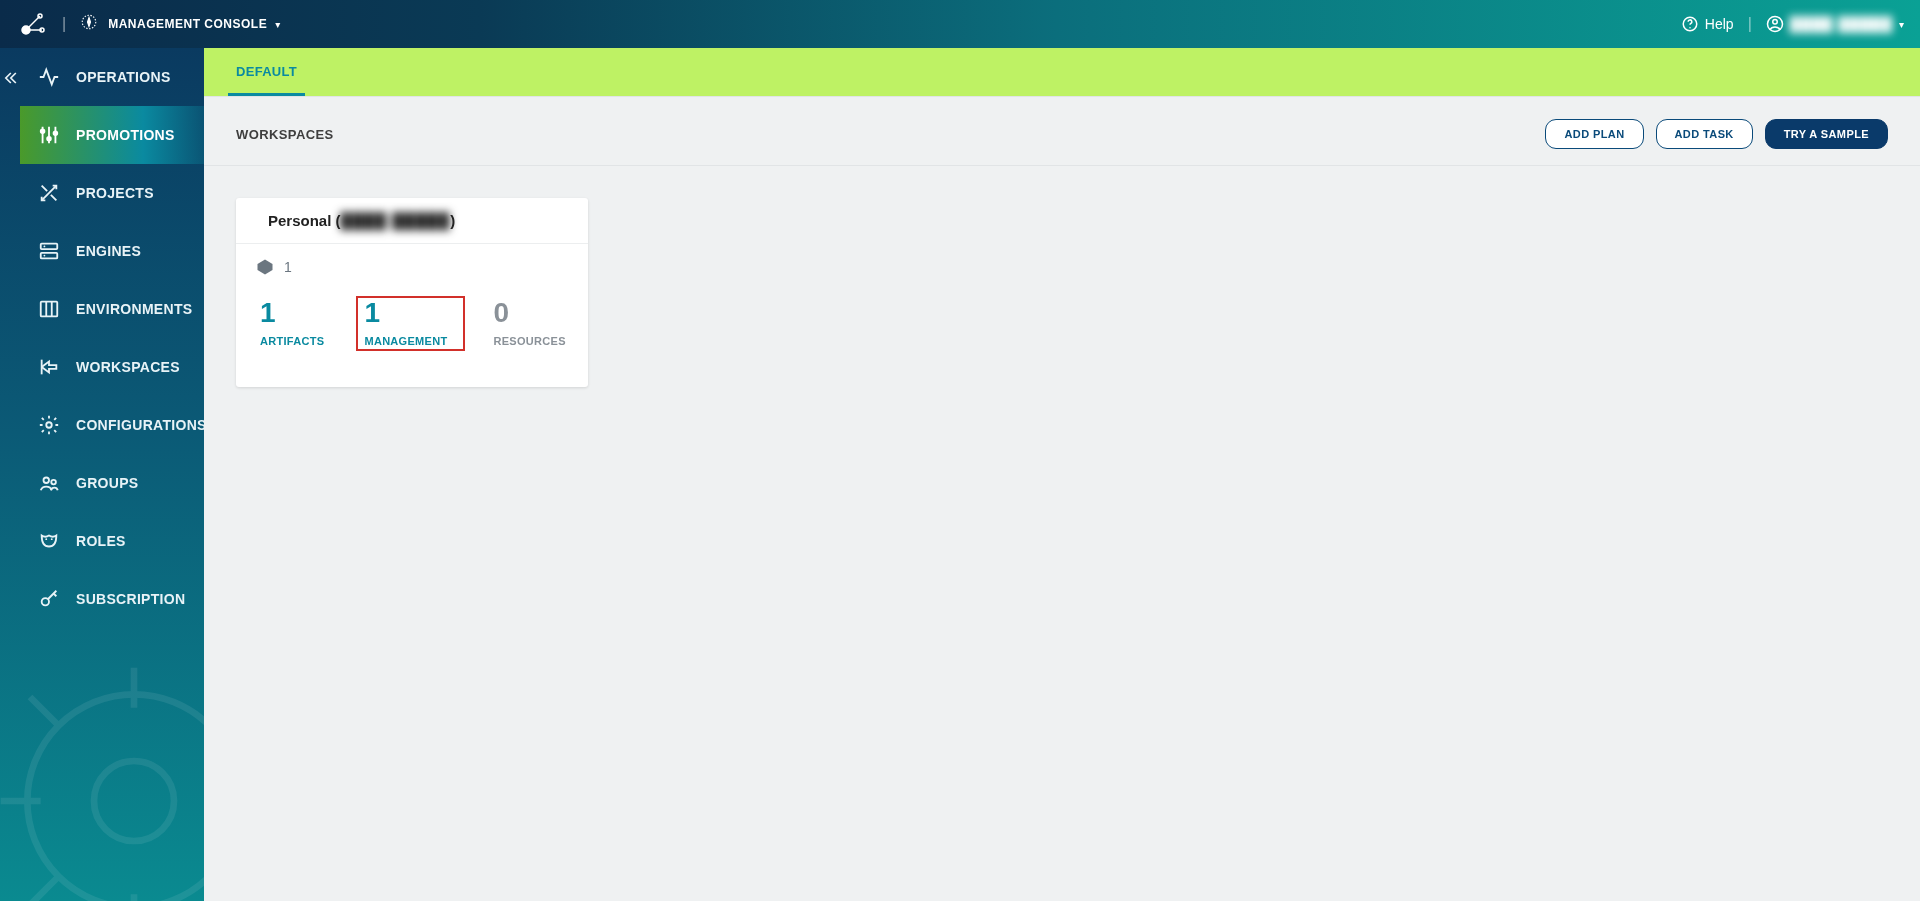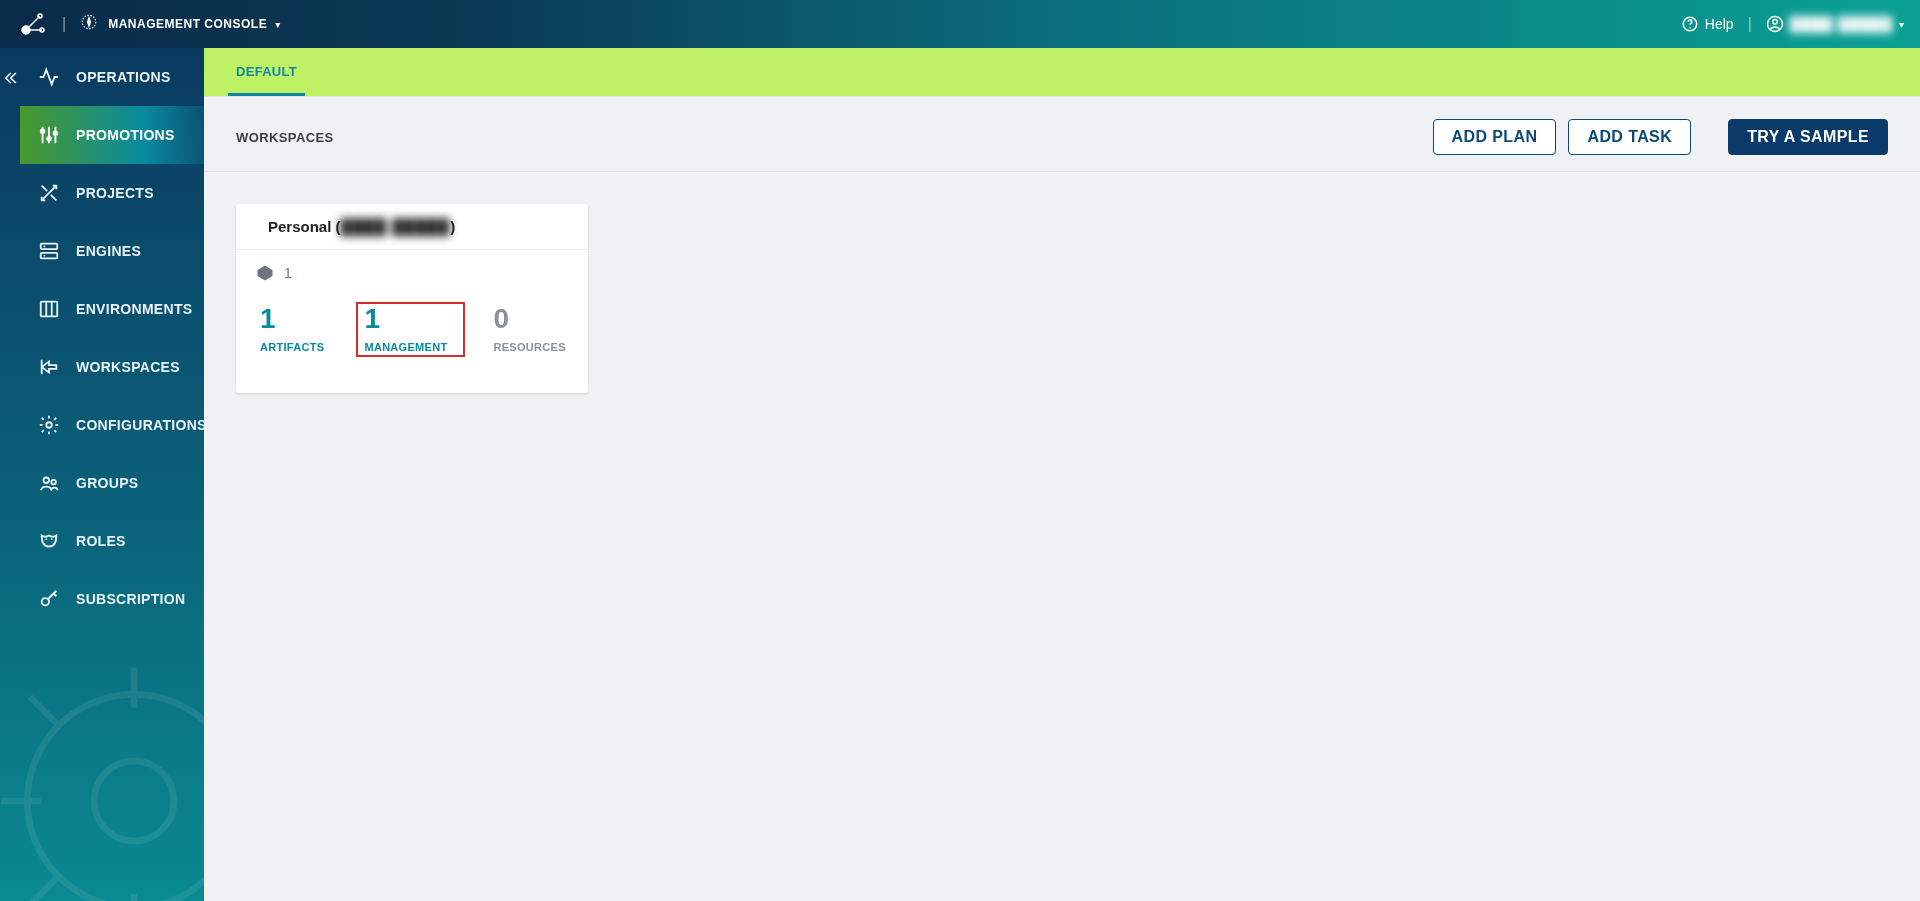--- a/index.html
+++ b/index.html
@@ -68,25 +68,25 @@
   }
 
   .section-header {
     display:flex; align-items:center; justify-content:space-between;
     padding: 22px 32px 16px 32px;
     border-bottom:1px solid #e1e4e6;
   }
   .section-header h2 { font-size: 13px; font-weight: 700; color:#3e3e3e; letter-spacing:.4px; }
   .actions { display:flex; gap:12px; }
   .btn {
-    padding: 8px 18px; font-size: 16px; font-weight:600; letter-spacing:.4px;
-    border-radius: 4px; cursor:pointer; background:#fff;
+    padding: 8px 18px; font-size: 11px; font-weight:600; letter-spacing:.4px;
+    border-radius: 11px; cursor:pointer; background:#fff;
   }
   .btn.outline { border:1px solid #0a4a7a; color:#0a4a7a; }
-  .btn.primary { border:1px solid #0a3a6a; background:#0a3a6a; color:#fff;margin-left:25px; }
+  .btn.primary { border:1px solid #0a3a6a; background:#0a3a6a; color:#fff; }
 
   
   .cards { padding: 32px; }
   .card {
     width: 352px; background:#fff; border-radius:3px;
     box-shadow: 0 1px 3px rgba(0,0,0,.12);
   }
   .card-header { padding: 14px 32px; border-bottom:1px solid #eceeef; font-size:15px; font-weight:600; color:#222; }
   .card-header .blurred { filter: blur(4px); letter-spacing:1px; }
   .card-body { padding: 14px 20px 18px; }

